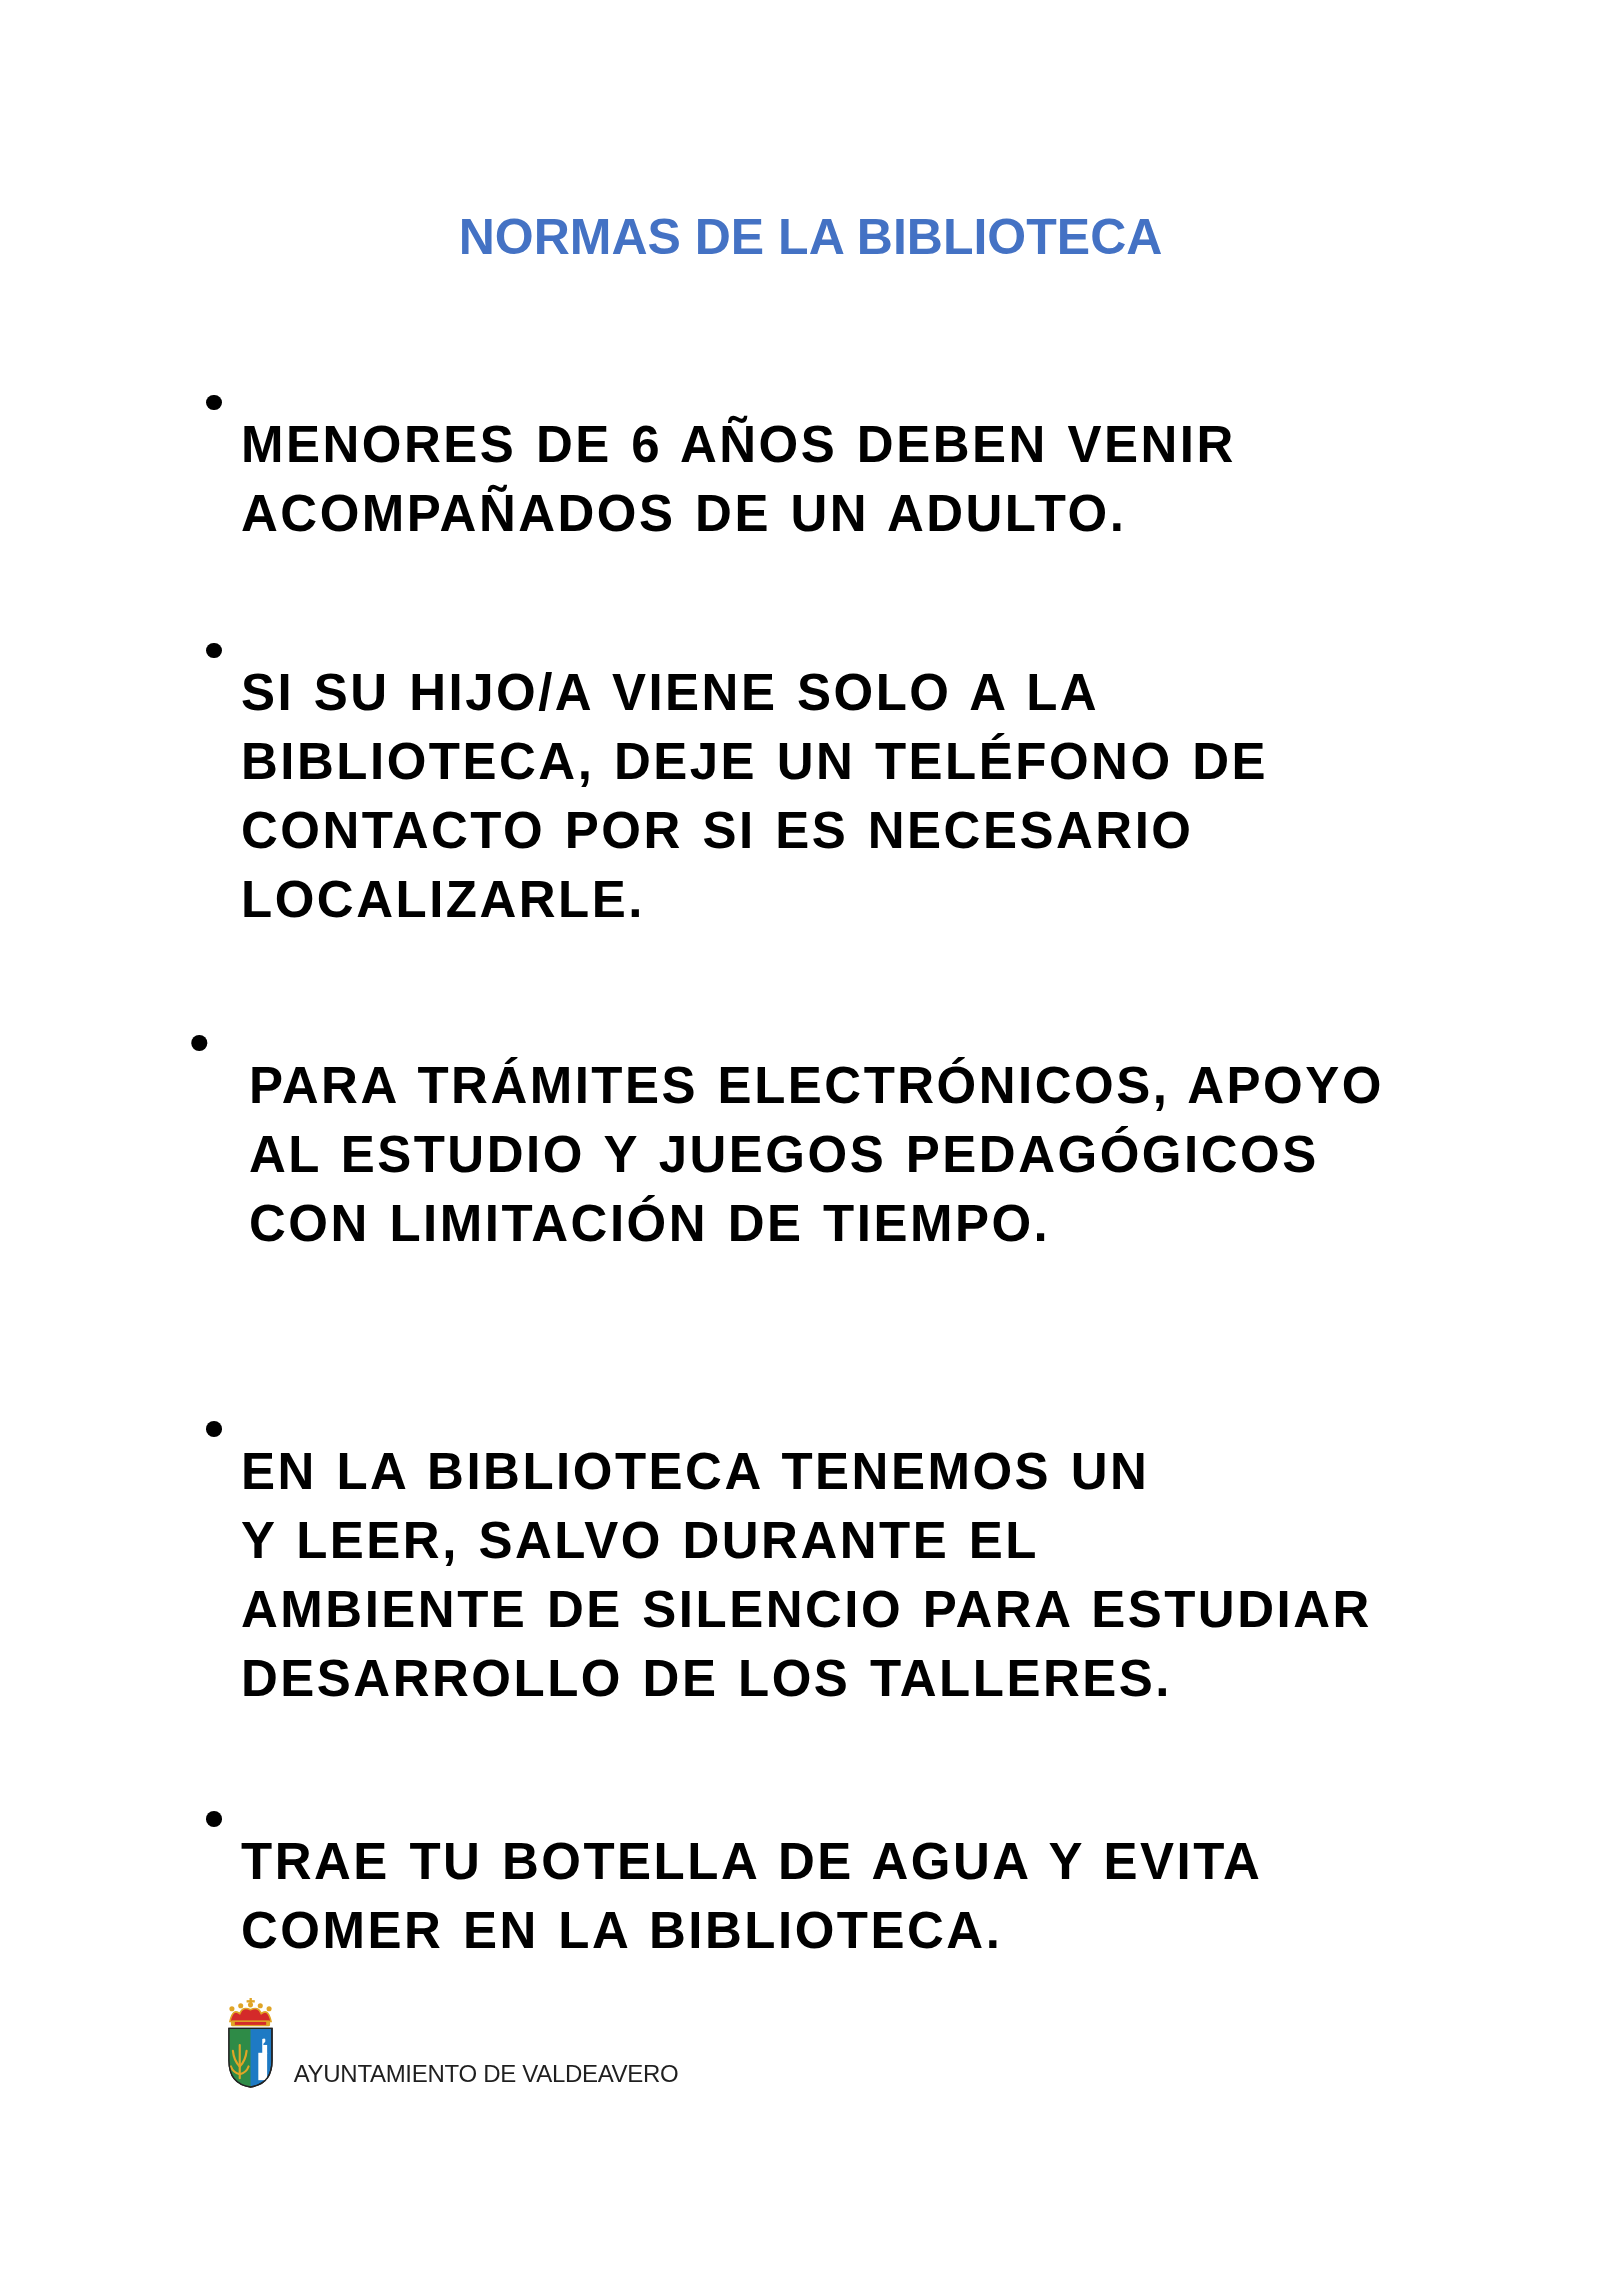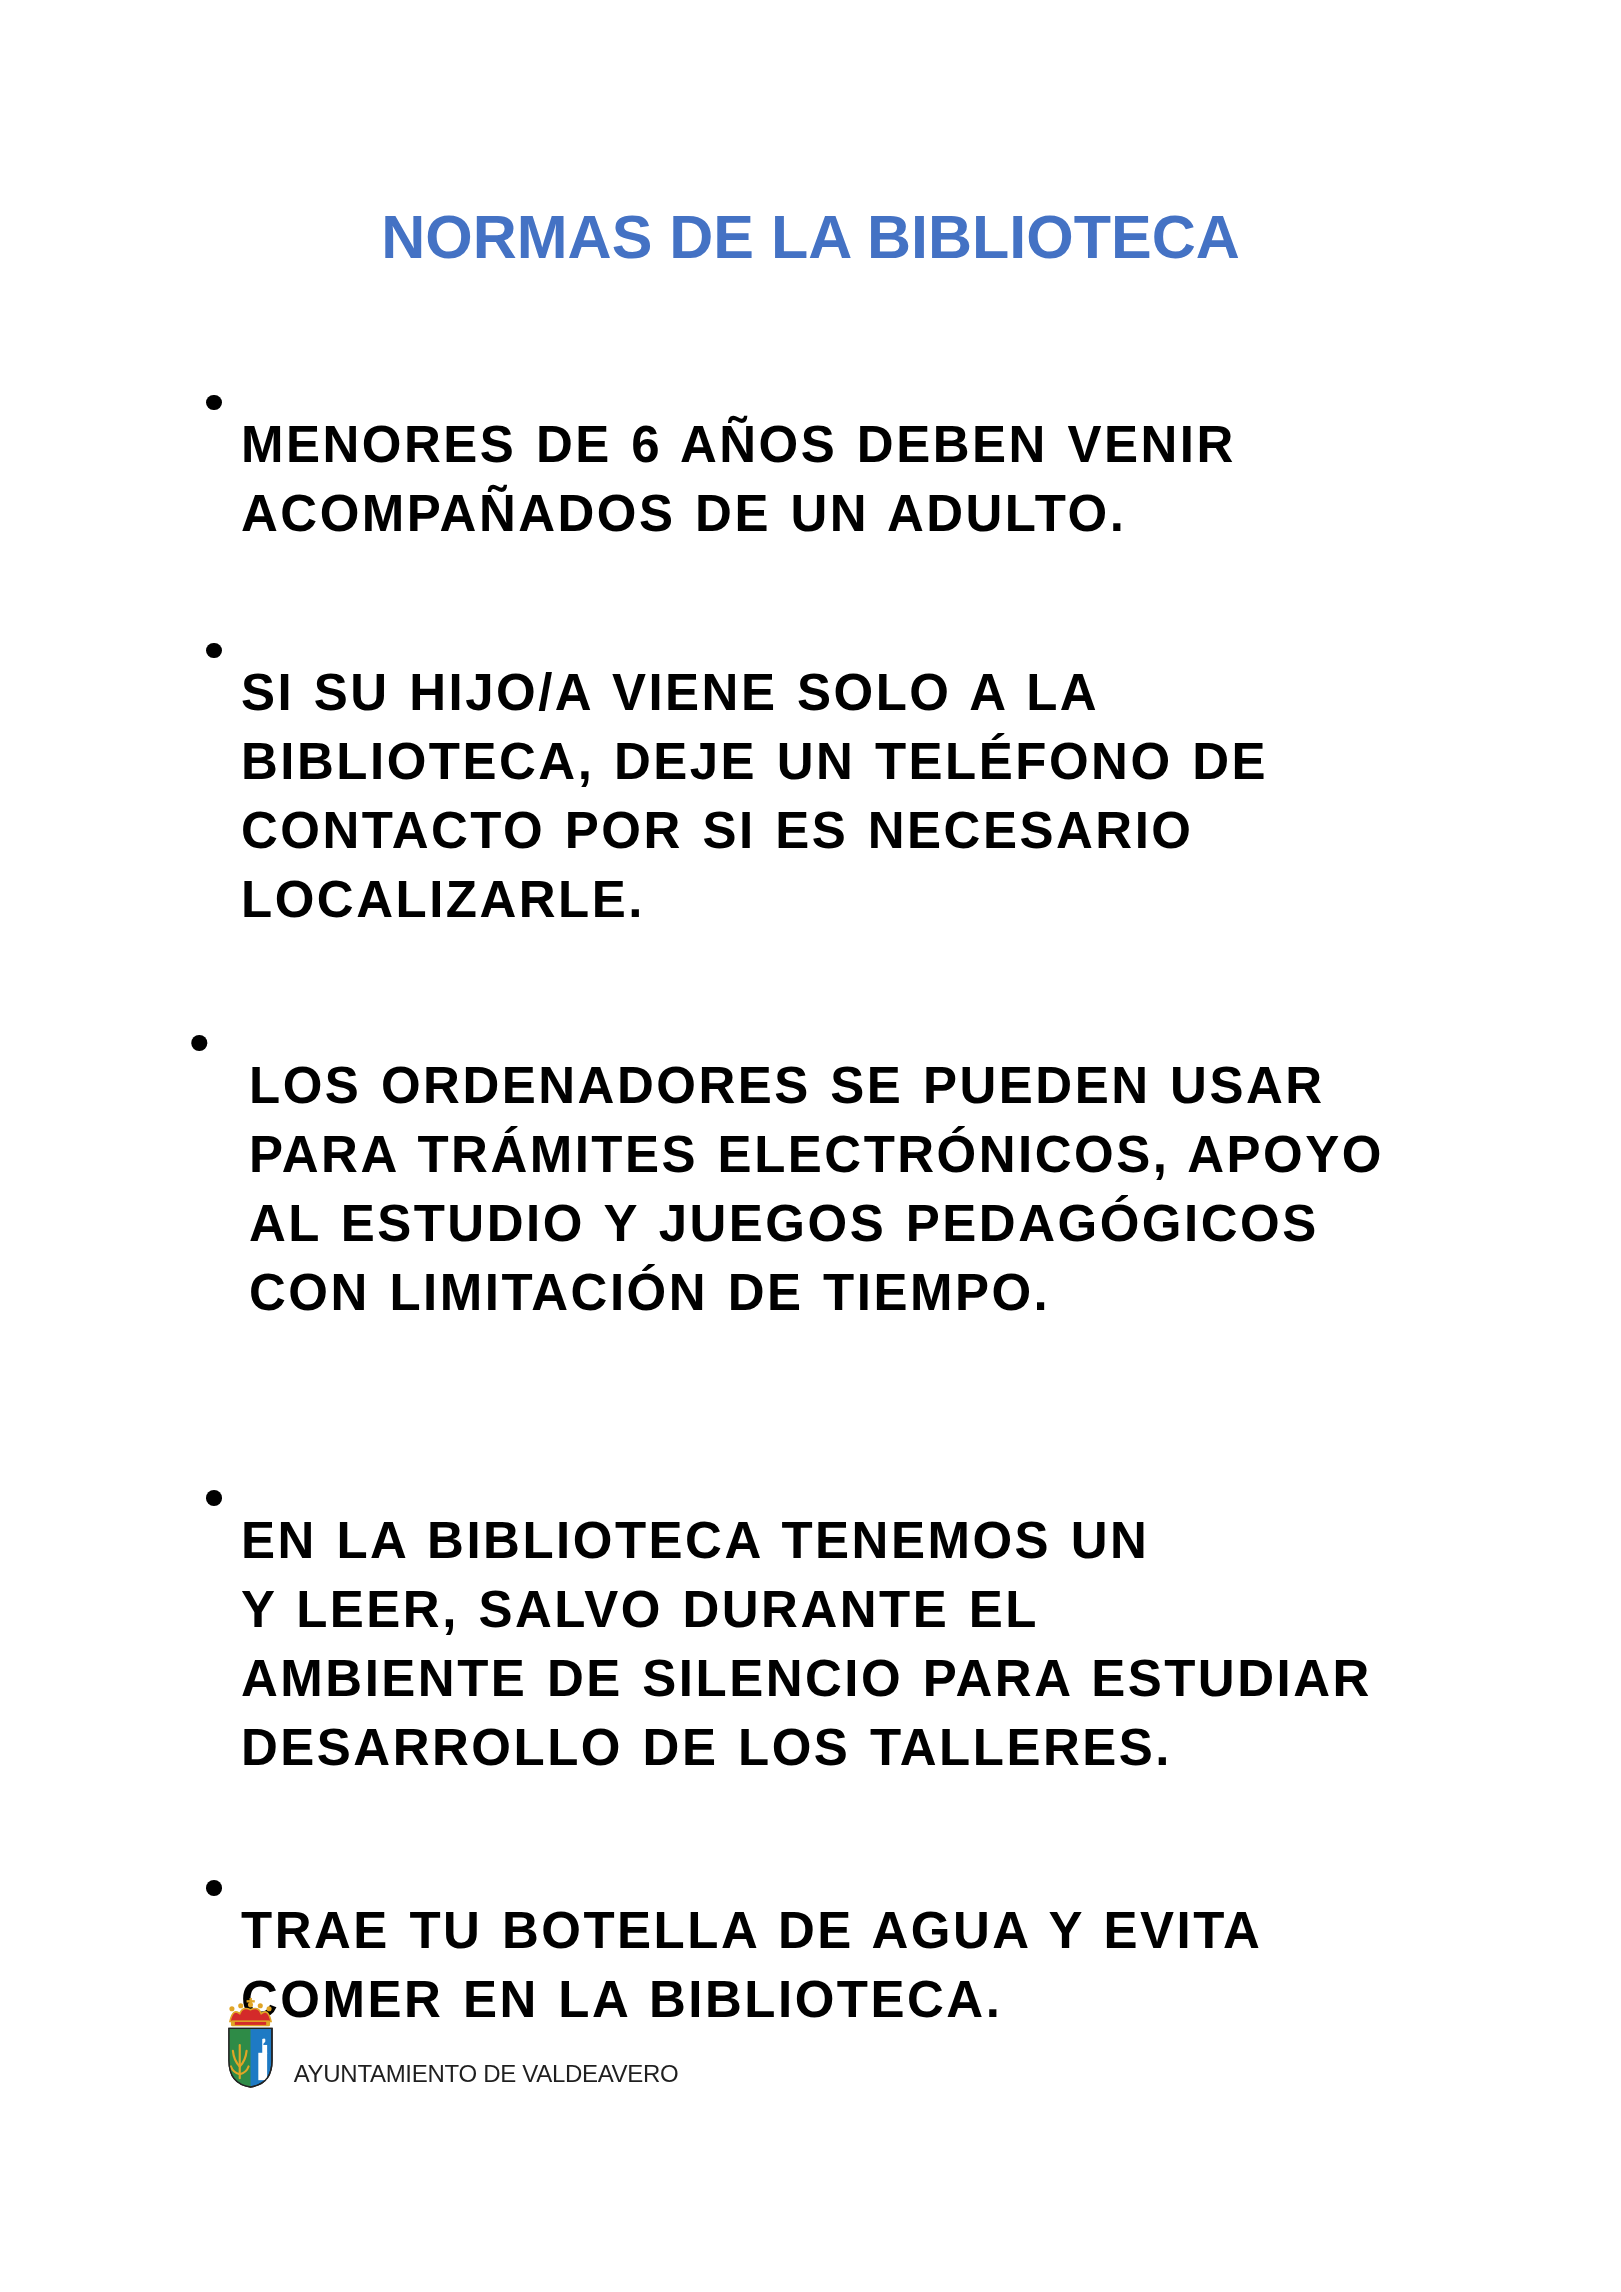--- a/index.html
+++ b/index.html
@@ -8,21 +8,21 @@
     width:1621px;height:2293px;
     background:#ffffff;
     margin:0 auto;
     font-family:"Liberation Sans", sans-serif;
     overflow:hidden;
   }
   .doc-title{
     position:absolute;
     top:201px;left:0;width:1621px;
     text-align:center;
-    font-size:61px;
+    font-size:50px;
     font-weight:bold;
     letter-spacing:0px;
     color:#4472C4;
     line-height:73px;
     white-space:nowrap;
   }
   .rules{
     position:absolute;
     top:369px;left:206px;
     width:1206px;
@@ -97,21 +97,20 @@
         <span>SI SU HIJO/A VIENE SOLO A LA</span>
         <span>BIBLIOTECA, DEJE UN TELÉFONO DE</span>
         <span>CONTACTO POR SI ES NECESARIO</span>
         <span>LOCALIZARLE.</span>
       </div>
     </div>
 
     <div class="item m3 alt">
       <div class="dot"></div>
       <div class="txt">
-        <span>LOS ORDENADORES SE PUEDEN USAR</span>
         <span>PARA TRÁMITES ELECTRÓNICOS, APOYO</span>
         <span>AL ESTUDIO Y JUEGOS PEDAGÓGICOS</span>
         <span>CON LIMITACIÓN DE TIEMPO.</span>
       </div>
     </div>
 
     <div class="item m4">
       <div class="dot"></div>
       <div class="txt">
         <span>EN LA BIBLIOTECA TENEMOS UN</span>

